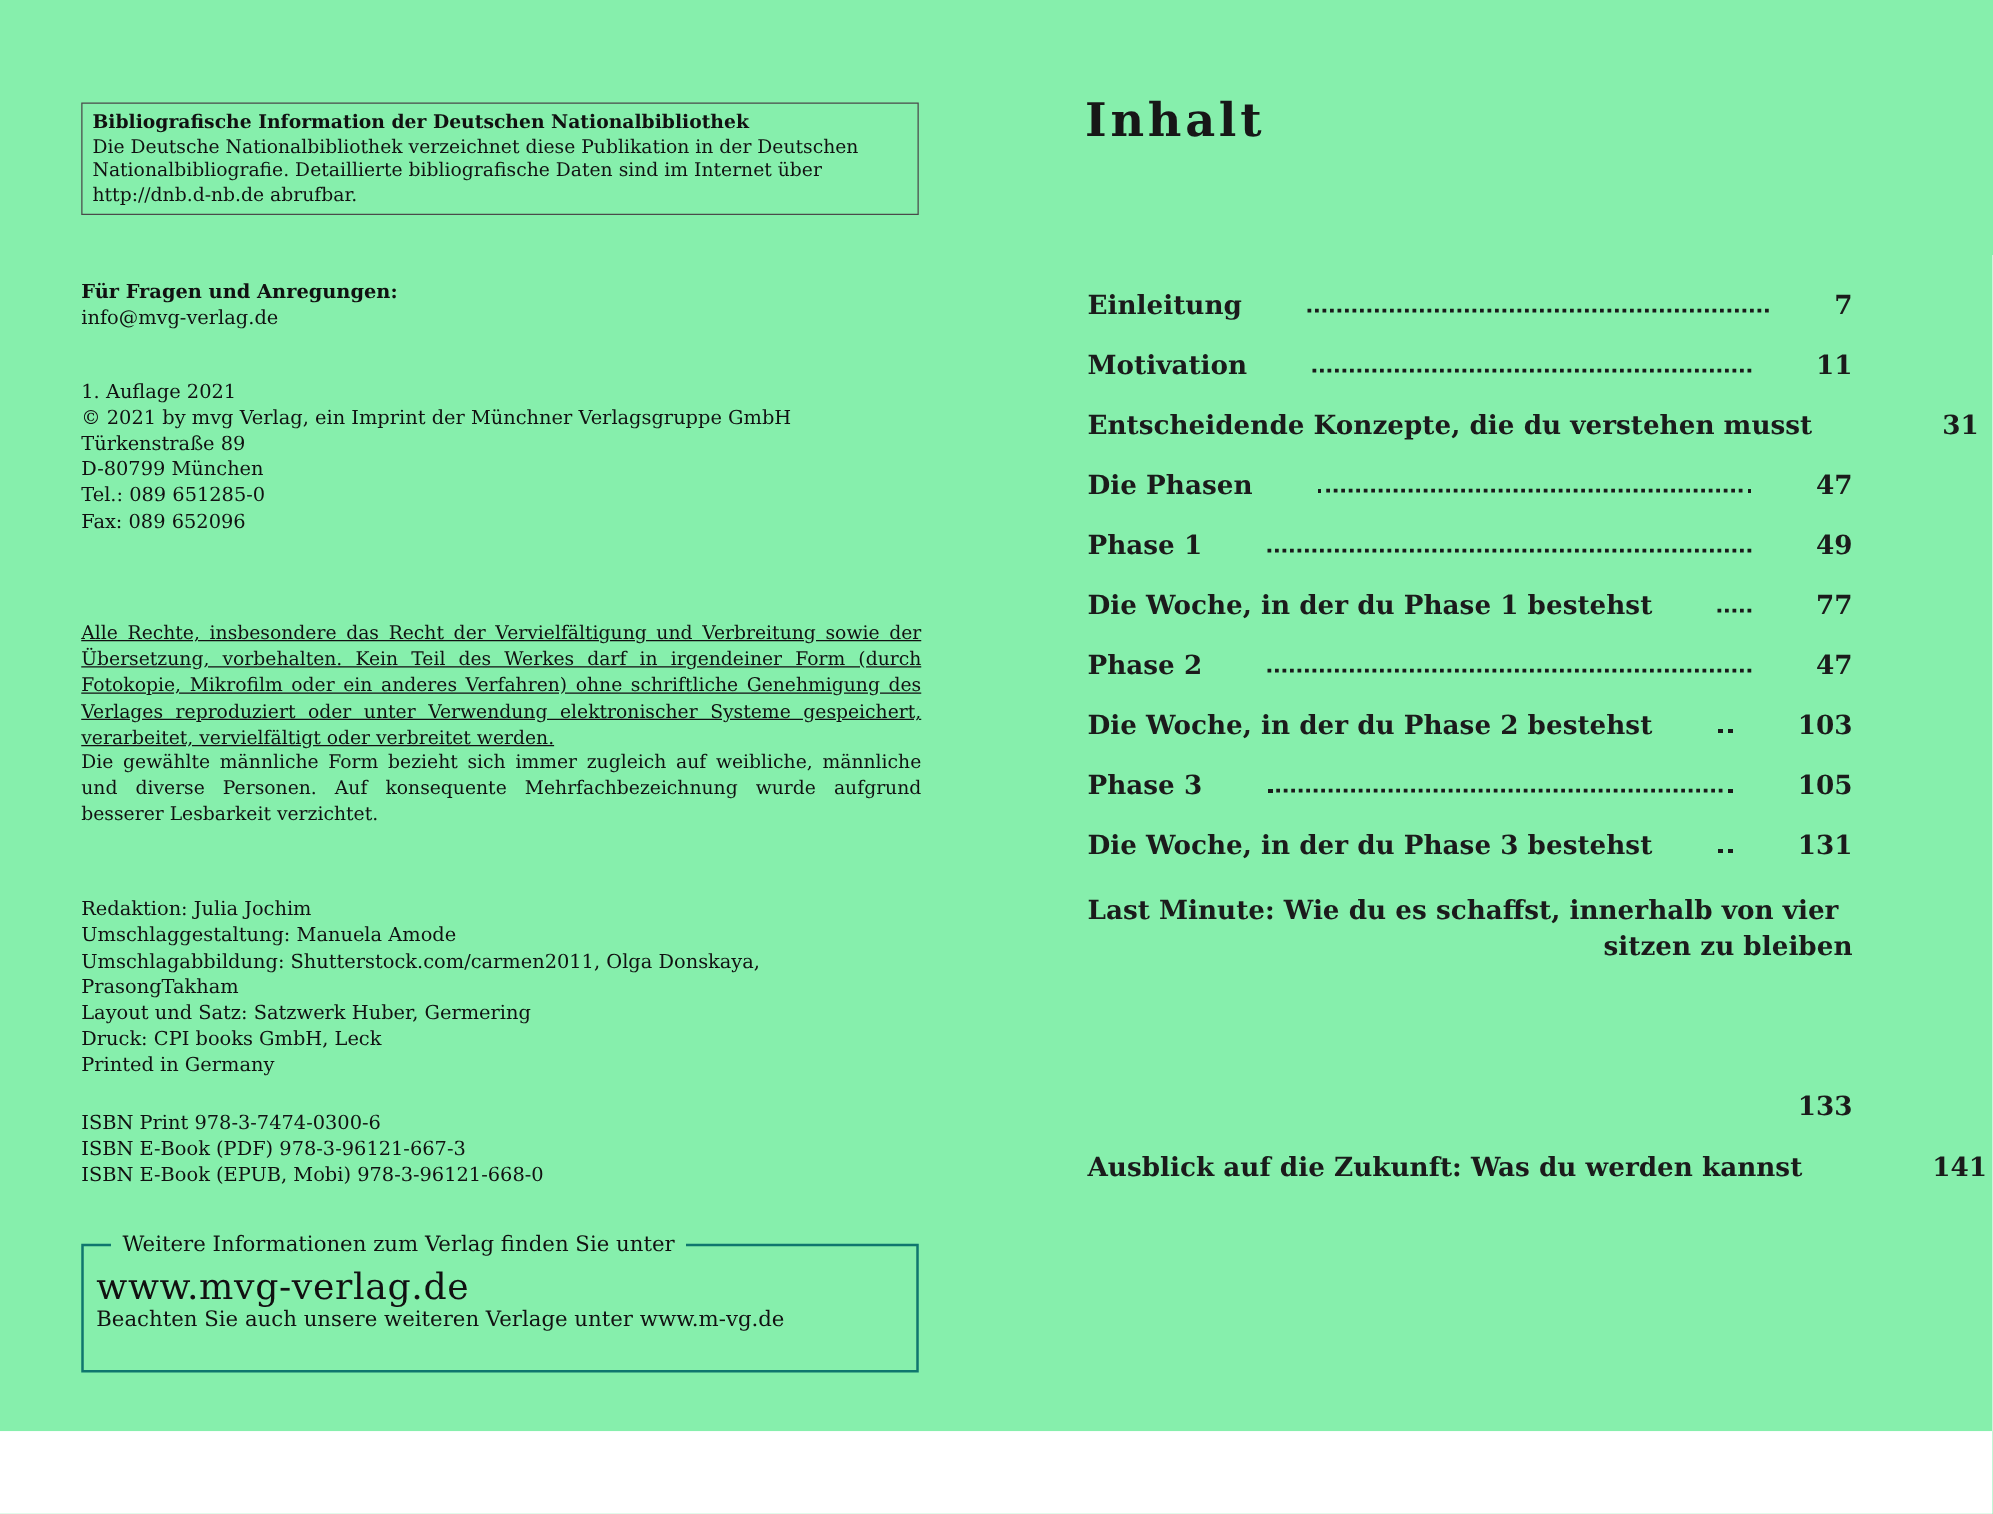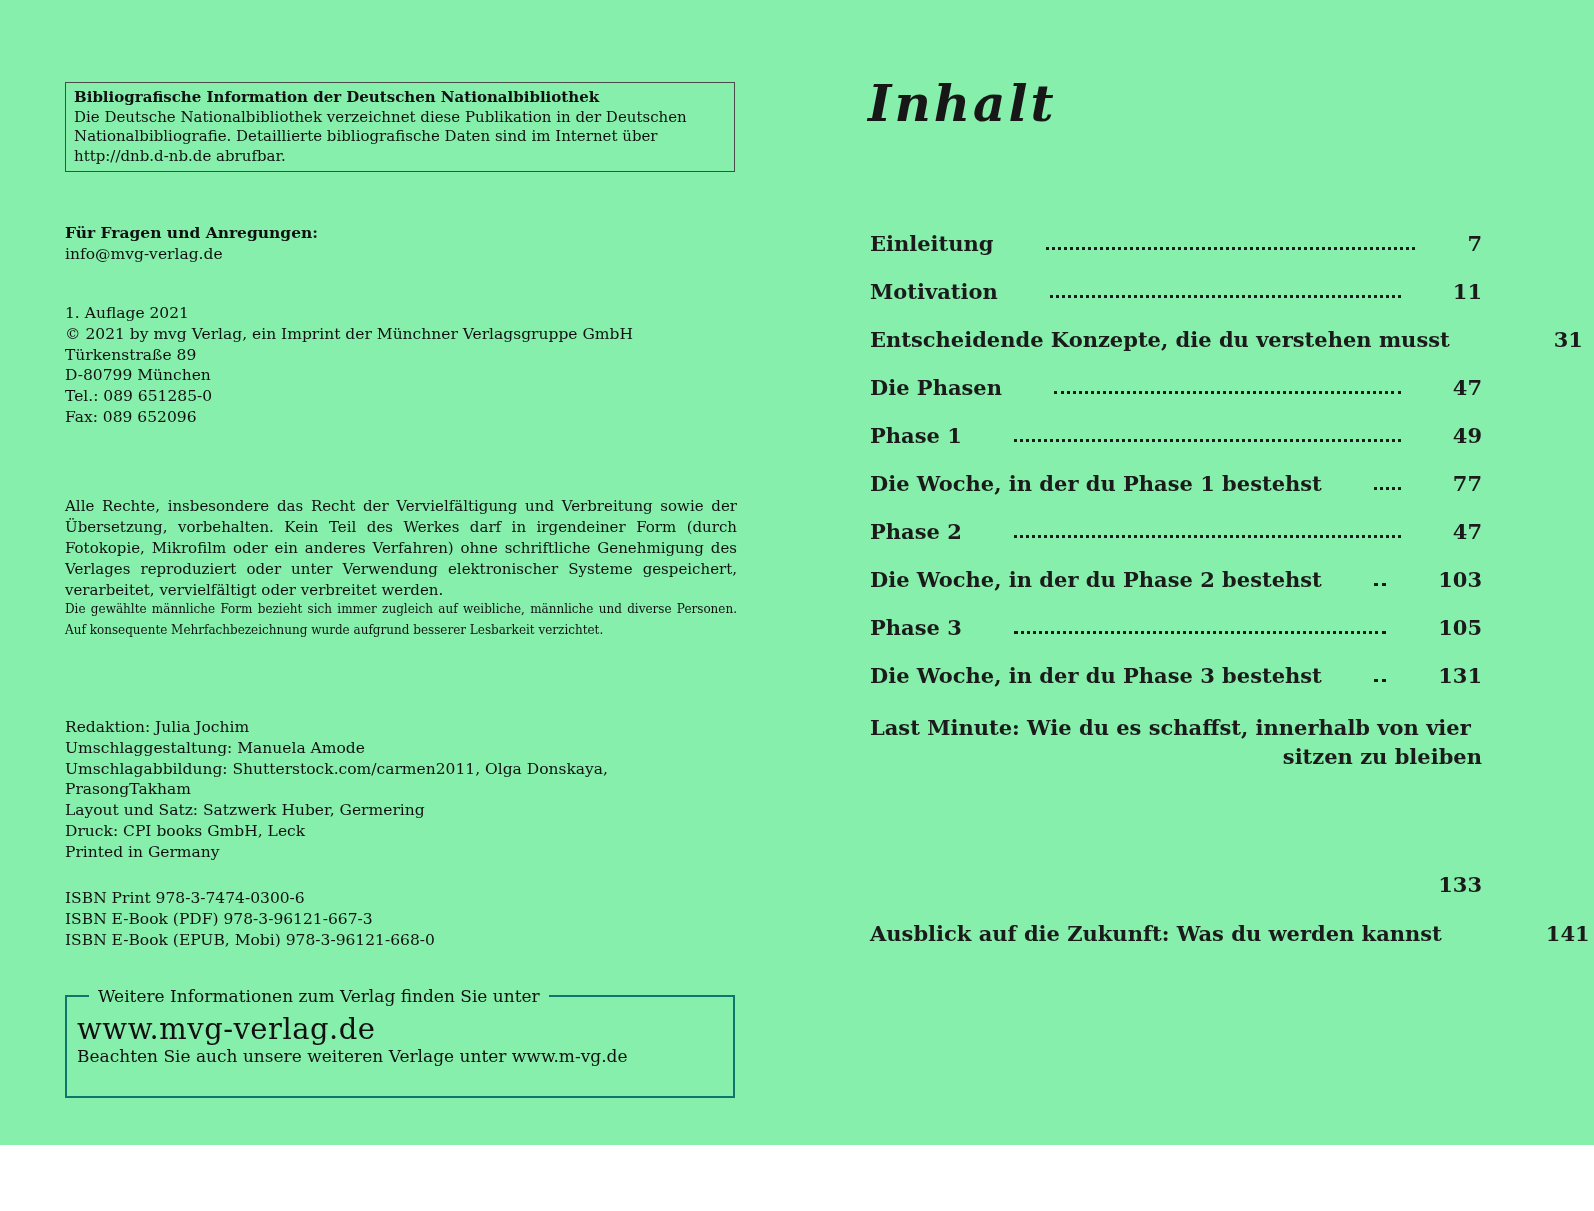--- a/index.html
+++ b/index.html
@@ -25,22 +25,22 @@
     left: 65px; top: 82px; width: 670px;
     border: 1px solid #4a4a4a;
     padding: 5px 8px;
     font-size: 15px;
     line-height: 19.5px;
   }
   .bold { font-weight: bold; }
 
   .contact   { left: 65px; top: 222px; width: 670px; font-size: 15.5px; line-height: 21.5px; }
   .edition   { left: 65px; top: 303px; width: 670px; font-size: 15.5px; line-height: 20.8px; }
-  .rights    { left: 65px; top: 496px; width: 672px; font-size: 15px;  line-height: 21px; text-align: justify; }
-  .gender    { left: 65px; top: 599px; width: 672px; font-size: 12px;  line-height: 21px; text-align: justify; }
+  .rights    { left: 65px; top: 496px; width: 672px; font-size: 15px;  line-height: 21px; text-align: justify; text-decoration: underline; }
+  .gender    { left: 65px; top: 599px; width: 672px; font-size: 15px;  line-height: 21px; text-align: justify; }
   .credits   { left: 65px; top: 717px; width: 670px; font-size: 15.5px; line-height: 20.8px; }
   .isbn      { left: 65px; top: 888px; width: 670px; font-size: 15.5px; line-height: 20.8px; }
 
   fieldset.publisher-box {
     position: absolute;
     left: 65px; top: 986px; width: 670px; height: 112px;
     border: 2px solid #0f766e;
     margin: 0;
     padding: 2px 12px 10px 10px;
   }
@@ -49,25 +49,24 @@
     margin-left: 12px;
     padding: 0 9px;
     line-height: 20px;
   }
   .pub-url  { font-size: 29px; margin-top: 4px; letter-spacing: 0.5px; }
   .pub-note { font-size: 17px; }
 
   
   .inhalt-title {
     left: 868px; top: 74px;
-    font-size: 50px;
+    font-size: 37px;
     font-weight: bold;
     letter-spacing: 3px;
     color: #171717;
-    font-style: italic;
   }
   .toc {
     left: 870px; top: 233px; width: 612px;
     font-weight: bold;
     font-size: 21px;
     color: #1b1b1b;
   }
   .toc-entry { margin-bottom: 26px; }
   .toc-row {
     display: flex;

